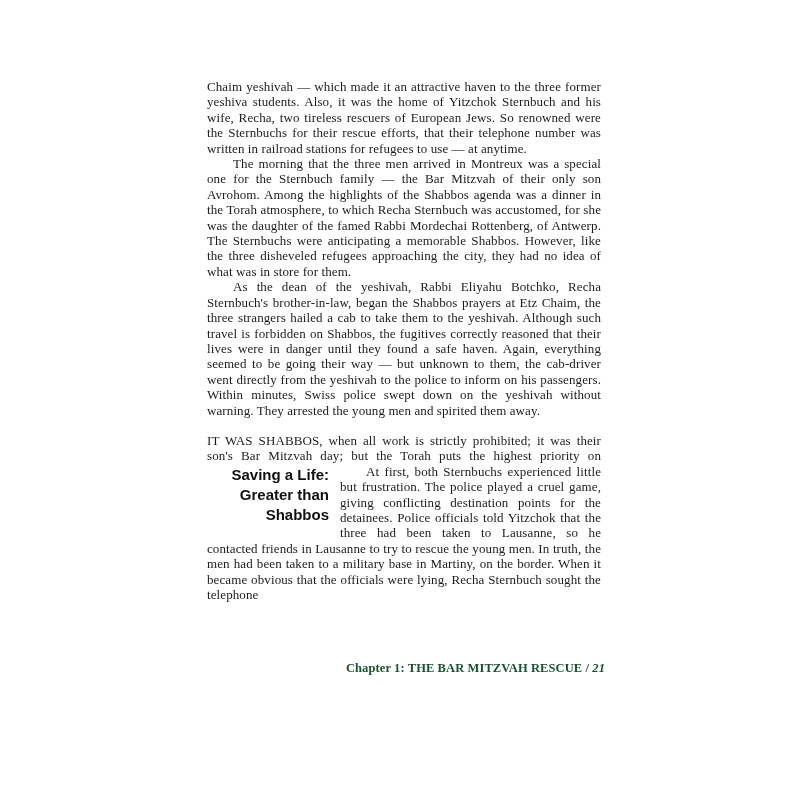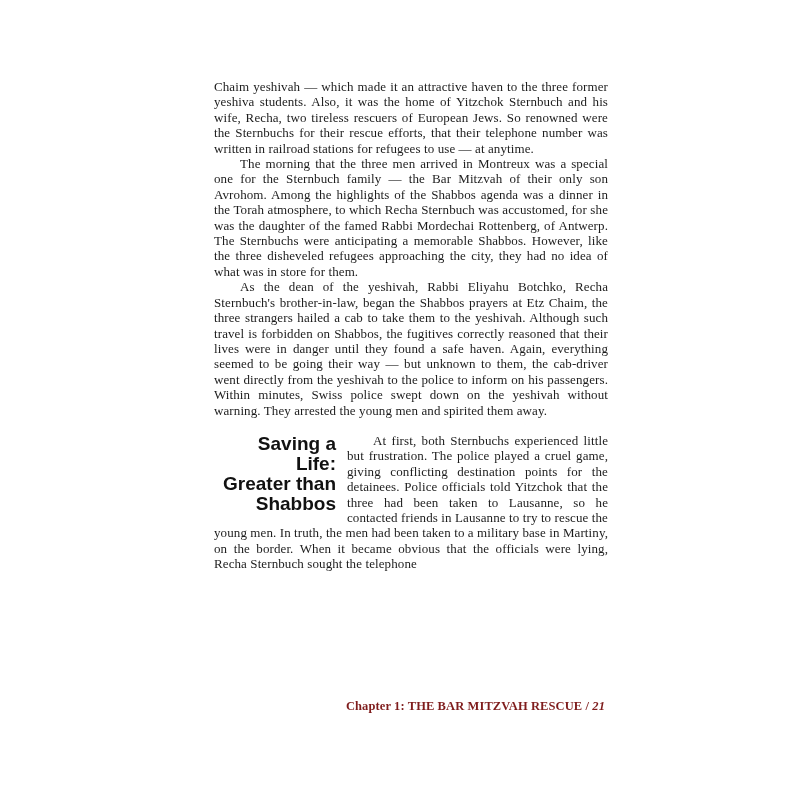--- a/index.html
+++ b/index.html
@@ -11,21 +11,21 @@
     overflow: hidden;
   }
   .page {
     position: absolute;
     left: 0; top: 0;
     width: 800px; height: 800px;
     background: #ffffff;
   }
   .text-column {
     position: absolute;
-    left: 214px;
+    left: 207px;
     top: 79px;
     width: 394px;
     font-family: "Liberation Serif", "DejaVu Serif", serif;
     font-size: 13px;
     line-height: 15.4px;
     color: #1c1c1c;
     text-align: justify;
     letter-spacing: 0.1px;
   }
   .para {
@@ -43,36 +43,36 @@
   }
   .section-heading {
     float: left;
     width: 122px;
     margin-right: 11px;
     margin-bottom: 2px;
     padding-top: 1px;
     text-align: right;
     font-family: "Liberation Sans", "DejaVu Sans", sans-serif;
     font-weight: 700;
-    font-size: 19px;
+    font-size: 15px;
     line-height: 20px;
     color: #111111;
     white-space: pre-line;
     letter-spacing: 0px;
   }
   .footer {
     position: absolute;
     left: 207px;
-    top: 699px;
+    top: 661px;
     width: 398px;
     text-align: right;
     font-family: "Liberation Serif", "DejaVu Serif", serif;
     font-size: 12.5px;
     line-height: 15px;
-    color: #7f1d1d;
+    color: #14532d;
     letter-spacing: 0.1px;
   }
   .footer .chapter-label {
     font-weight: 600;
   }
   .footer .page-number {
     font-weight: 700;
     font-style: italic;
   }
 </style>
@@ -83,20 +83,21 @@
 
   <div class="text-column">
 
     <p class="para">Chaim yeshivah — which made it an attractive haven to the three former yeshiva students. Also, it was the home of Yitzchok Sternbuch and his wife, Recha, two tireless rescuers of European Jews. So renowned were the Sternbuchs for their rescue efforts, that their telephone number was written in railroad stations for refugees to use — at anytime.</p>
 
     <p class="para indented">The morning that the three men arrived in Montreux was a special one for the Sternbuch family — the Bar Mitzvah of their only son Avrohom. Among the highlights of the Shabbos agenda was a dinner in the Torah atmosphere, to which Recha Sternbuch was accustomed, for she was the daughter of the famed Rabbi Mordechai Rottenberg, of Antwerp. The Sternbuchs were anticipating a memorable Shabbos. However, like the three disheveled refugees approaching the city, they had no idea of what was in store for them.</p>
 
     <p class="para indented">As the dean of the yeshivah, Rabbi Eliyahu Botchko, Recha Sternbuch's brother-in-law, began the Shabbos prayers at Etz Chaim, the three strangers hailed a cab to take them to the yeshivah. Although such travel is forbidden on Shabbos, the fugitives correctly reasoned that their lives were in danger until they found a safe haven. Again, everything seemed to be going their way — but unknown to them, the cab-driver went directly from the yeshivah to the police to inform on his passengers. Within minutes, Swiss police swept down on the yeshivah without warning. They arrested the young men and spirited them away.</p>
 
     <div class="section">
+      <div class="section-intro">IT WAS SHABBOS, when all work is strictly prohibited; it was their son's Bar Mitzvah day; but the Torah puts the highest priority on</div>
       <div class="section-rest">
         <div class="section-heading">Saving a Life:
 Greater than
 Shabbos</div>
       </div>
     </div>
 
     <p class="para indented">At first, both Sternbuchs experienced little but frustration. The police played a cruel game, giving conflicting destination points for the detainees. Police officials told Yitzchok that the three had been taken to Lausanne, so he contacted friends in Lausanne to try to rescue the young men. In truth, the men had been taken to a military base in Martiny, on the border. When it became obvious that the officials were lying, Recha Sternbuch sought the telephone</p>
 
   </div>

